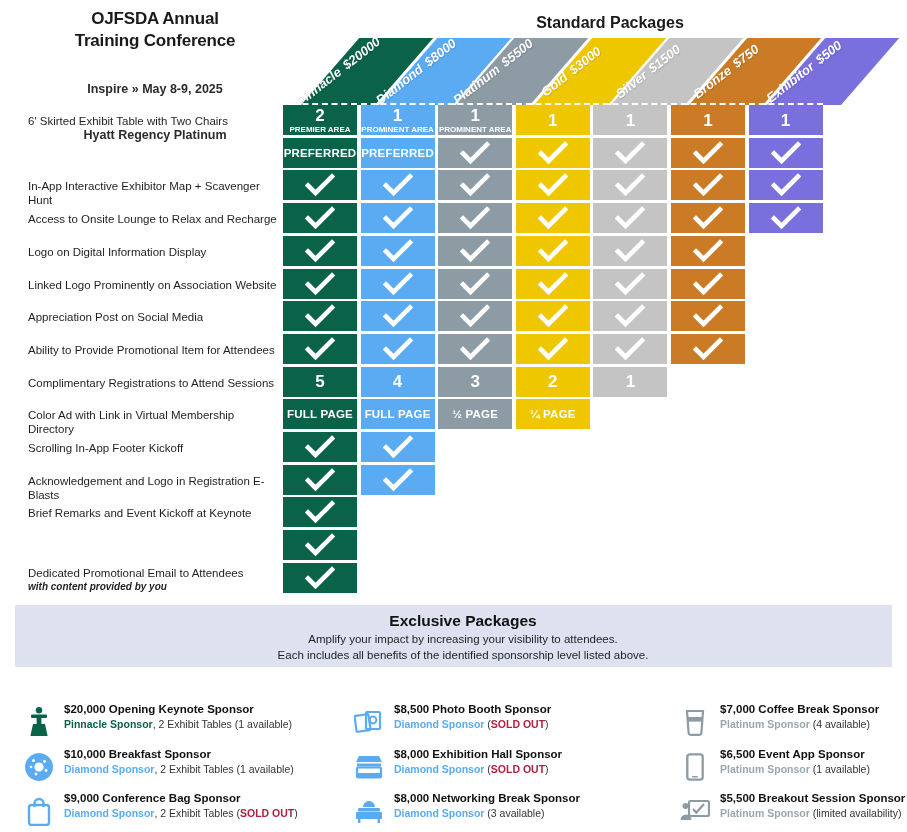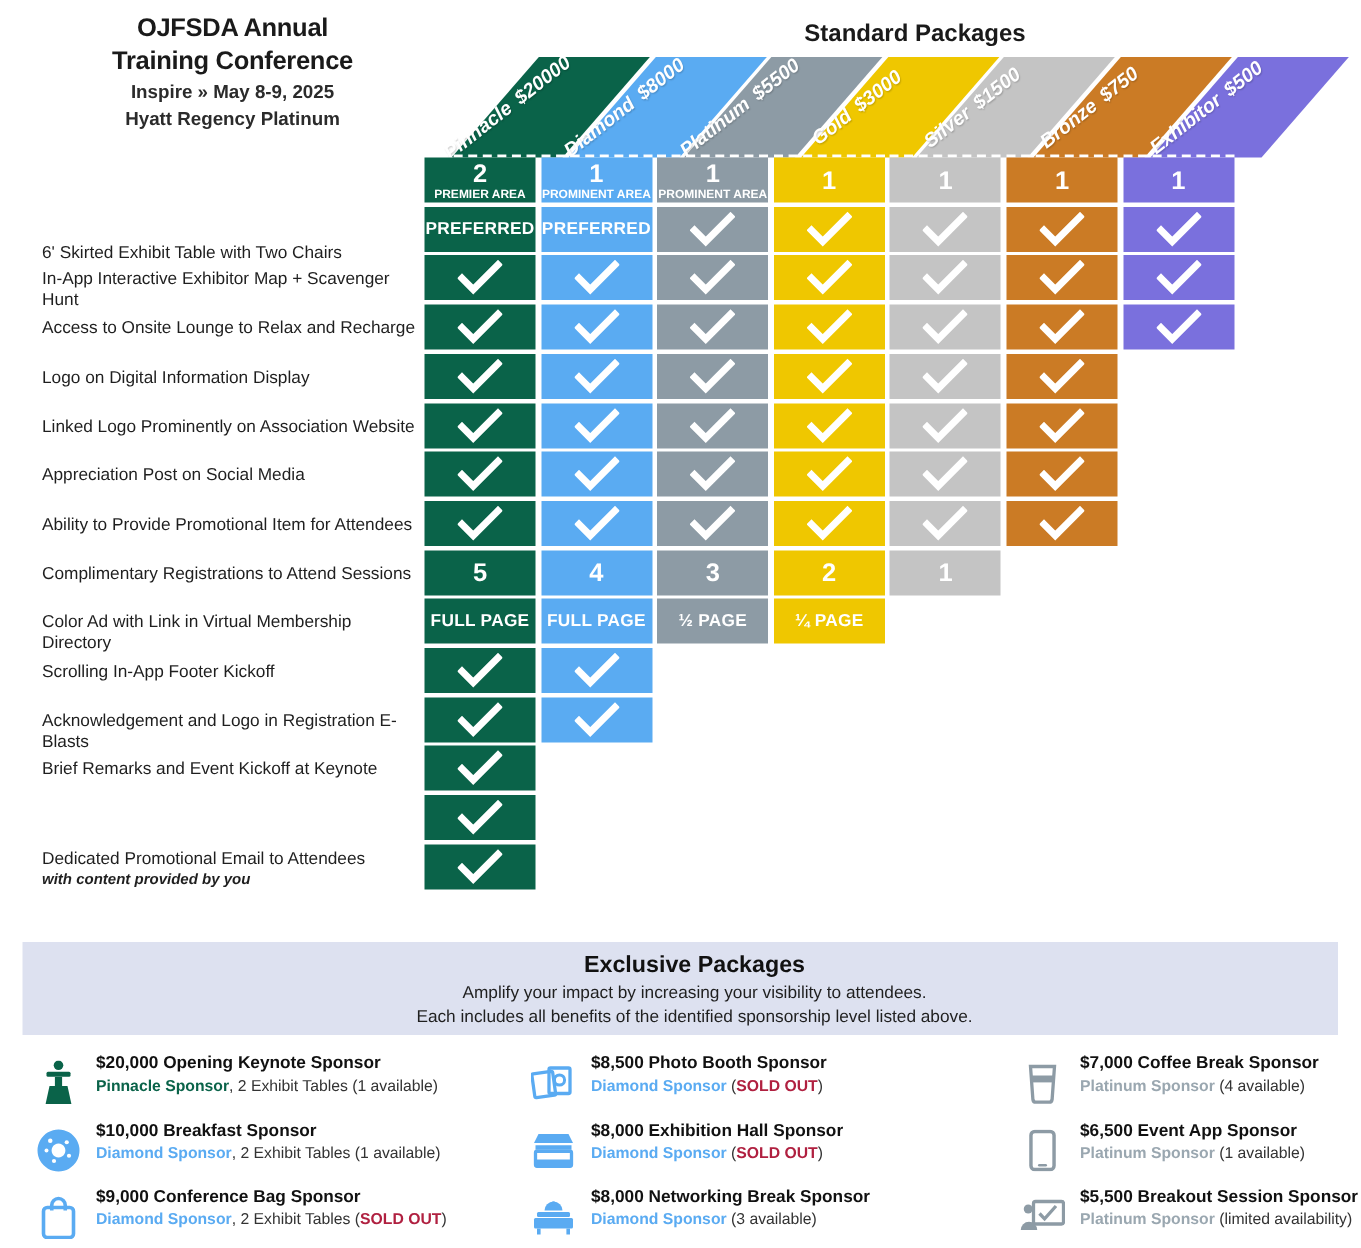--- a/index.html
+++ b/index.html
@@ -13,21 +13,21 @@
     -webkit-font-smoothing:antialiased;
   }
   
   #conf-title{
     position:absolute;left:30px;top:8px;width:250px;text-align:center;
   }
   #conf-title .l1,#conf-title .l2{
     font-size:17px;font-weight:bold;line-height:22px;letter-spacing:-0.2px;
   }
   #conf-title .l3,#conf-title .l4{
-    font-size:12.5px;font-weight:600;line-height:18px;color:#2b2b2b;
+    font-size:12.5px;font-weight:600;line-height:18px;color:#2b2b2b;margin-top:28px;
   }
   #std-title{
     position:absolute;left:400px;top:14px;width:420px;text-align:center;
     font-size:16px;font-weight:bold;
   }
 
   
   #headers{position:absolute;left:0;top:0;width:907px;height:105px;}
   .hdr{
     position:absolute;top:38px;height:67px;width:74px;
@@ -66,21 +66,21 @@
   .rowlabel{
     position:absolute;left:28px;width:250px;
     font-size:11.5px;color:#1f1f1f;line-height:14px;
   }
   .rowlabel .sub{
     display:block;font-size:10px;font-style:italic;font-weight:bold;color:#1f1f1f;
   }
 
   
   #excl-band{
-    position:absolute;left:15px;top:628px;width:877px;height:62px;
+    position:absolute;left:15px;top:605px;width:877px;height:62px;
     background:#dde1f0;text-align:center;box-sizing:border-box;padding-top:6px;padding-left:19px;
   }
   #excl-band .t{font-size:15.5px;font-weight:bold;color:#111;line-height:20px;}
   #excl-band .s{font-size:11.5px;color:#1f1f1f;line-height:16px;}
 
   
   .pk{position:absolute;width:300px;height:42px;text-align:center;}
   .pk .ico{
     position:absolute;left:0;top:2px;width:34px;height:34px;
     display:flex;align-items:center;justify-content:center;
@@ -160,21 +160,21 @@
       <div class="para" style="background: rgb(122, 112, 221);"></div>
       <div class="lbl">
         <span>Exhibitor</span>
         <span class="price">$500</span>
       </div>
     </div>
     <div class="dashline" style="left: 748.6px; top: 103px; width: 74px;"></div>
   </div>
 
 <div id="grid">
-    <div class="rowlabel" style="top: 114px; margin-top: 48px;"><span>6' Skirted Exhibit Table with Two Chairs</span></div>
+    <div class="rowlabel" style="top: 114px;"><span>6' Skirted Exhibit Table with Two Chairs</span></div>
     <div class="cell stack" style="left: 283px; top: 105px; background: rgb(10, 99, 73);">
       <span class="num">2</span>
       <span class="txt small">PREMIER AREA</span>
     </div>
     <div class="cell stack" style="left: 360.6px; top: 105px; background: rgb(90, 171, 242);">
       <span class="num">1</span>
       <span class="txt small">PROMINENT AREA</span>
     </div>
     <div class="cell stack" style="left: 438.2px; top: 105px; background: rgb(141, 155, 165);">
       <span class="num">1</span>

